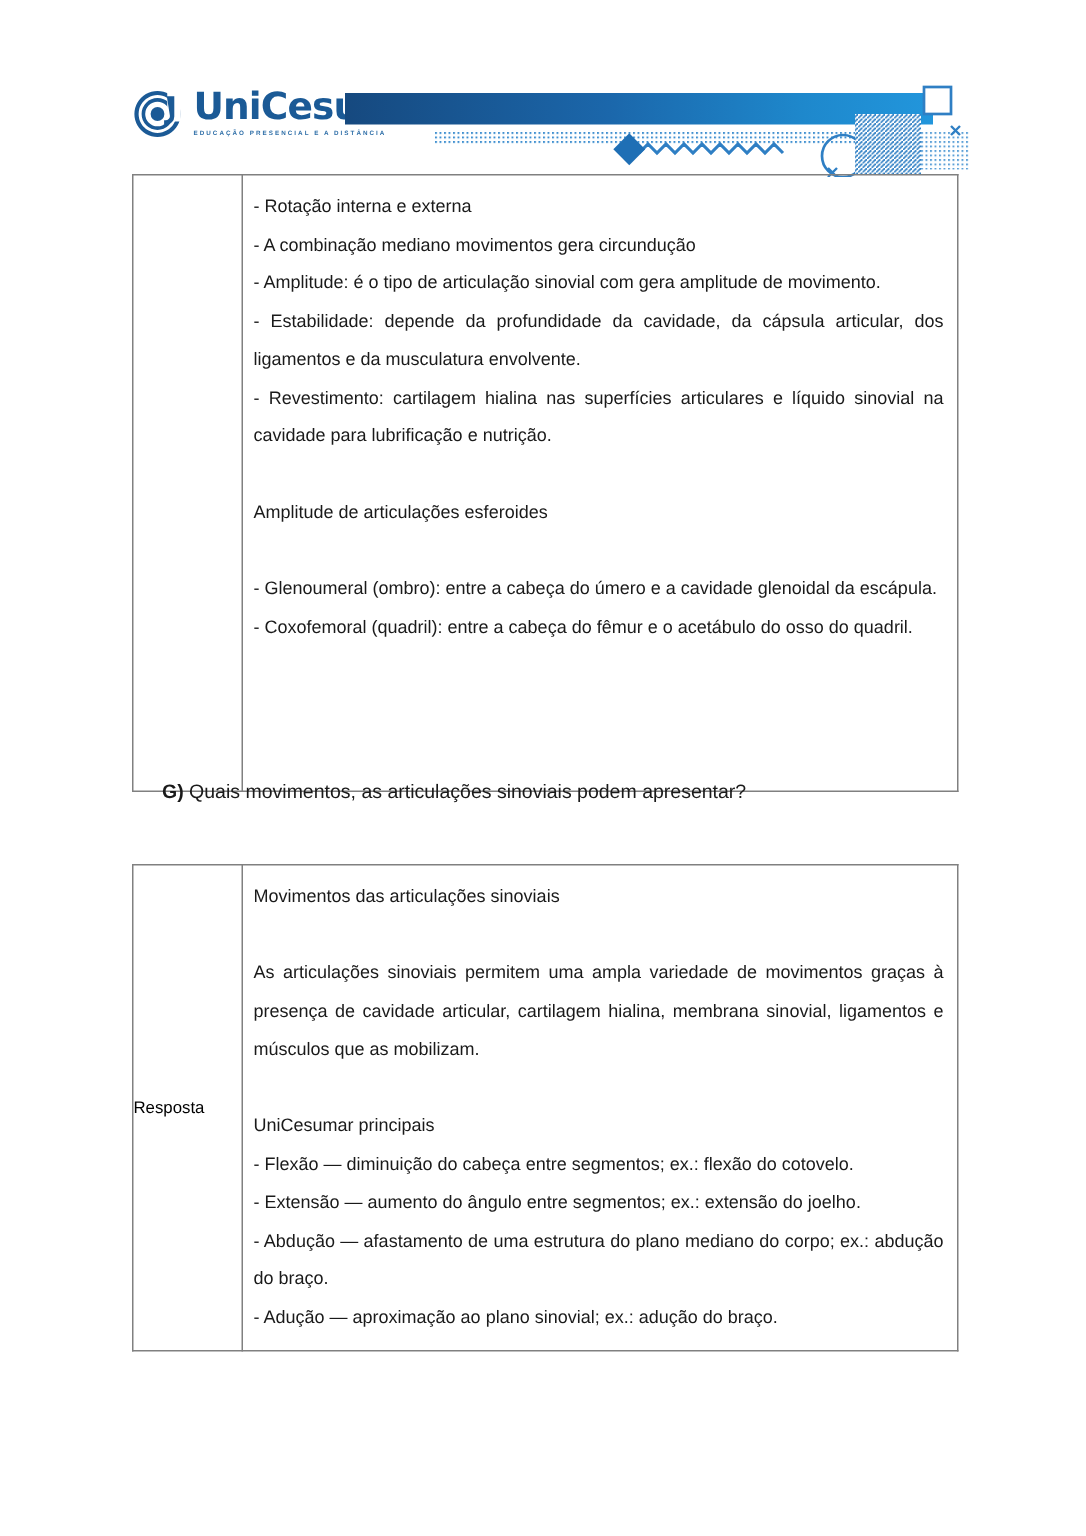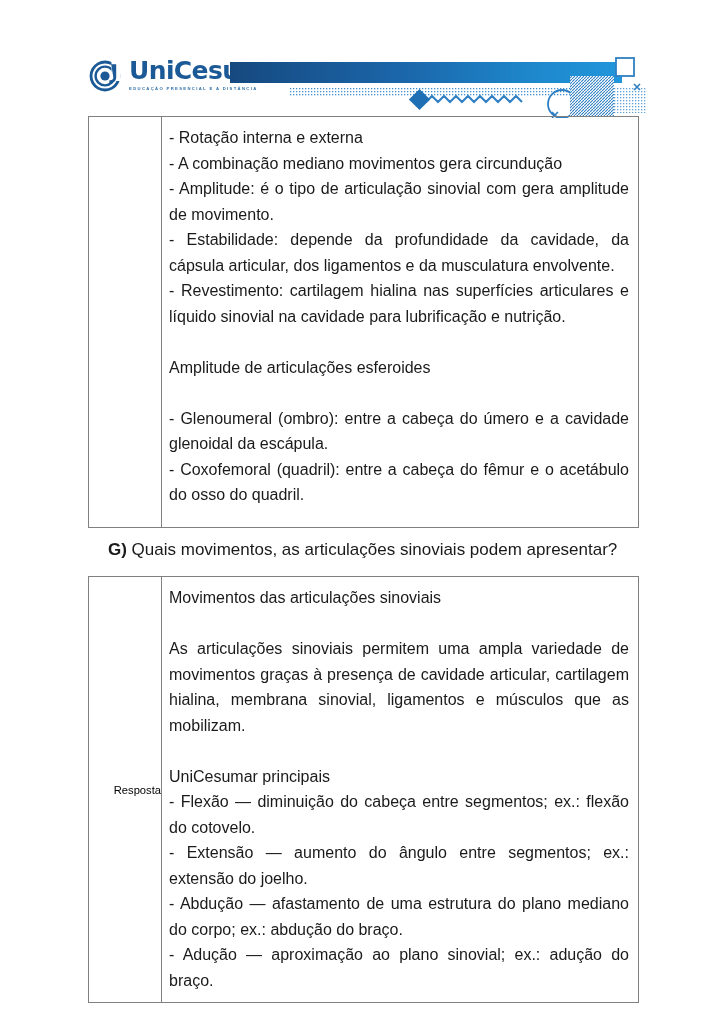--- a/index.html
+++ b/index.html
@@ -76,35 +76,35 @@
     table-layout: fixed;
   }
   .doc-table td {
     border: 1px solid #808080;
     vertical-align: top;
     padding: 0;
   }
   td.col-label {
     width: 72px;
     vertical-align: middle;
-    text-align: right;
+    text-align: left;
   }
   td.col-body {
     width: 476px;
   }
   .label-text {
     font-size: 11.2px;
     line-height: 16px;
     color: #000;
   }
   .cell-inner {
     padding: 8px 9px 9px 7px;
   }
   .para {
-    font-size: 16px;
+    font-size: 12px;
     line-height: 25.5px;
     text-align: justify;
     text-justify: inter-word;
     margin: 0;
     color: #1a1a1a;
   }
   .para.lastline-left {
     text-align-last: left;
   }
   .spacer-line {
@@ -116,23 +116,23 @@
     left: 88px;
     top: 116px;
     width: 548px;
   }
   #table-one td.col-label { height: 410px; }
 
   
   .question-line {
     position: absolute;
     left: 108px;
-    top: 541px;
+    top: 519px;
     width: 520px;
-    font-size: 17px;
+    font-size: 13px;
     line-height: 18px;
     color: #1a1a1a;
   }
   .question-line b { font-weight: bold; }
 
   
   #table-two {
     left: 88px;
     top: 576px;
     width: 548px;

